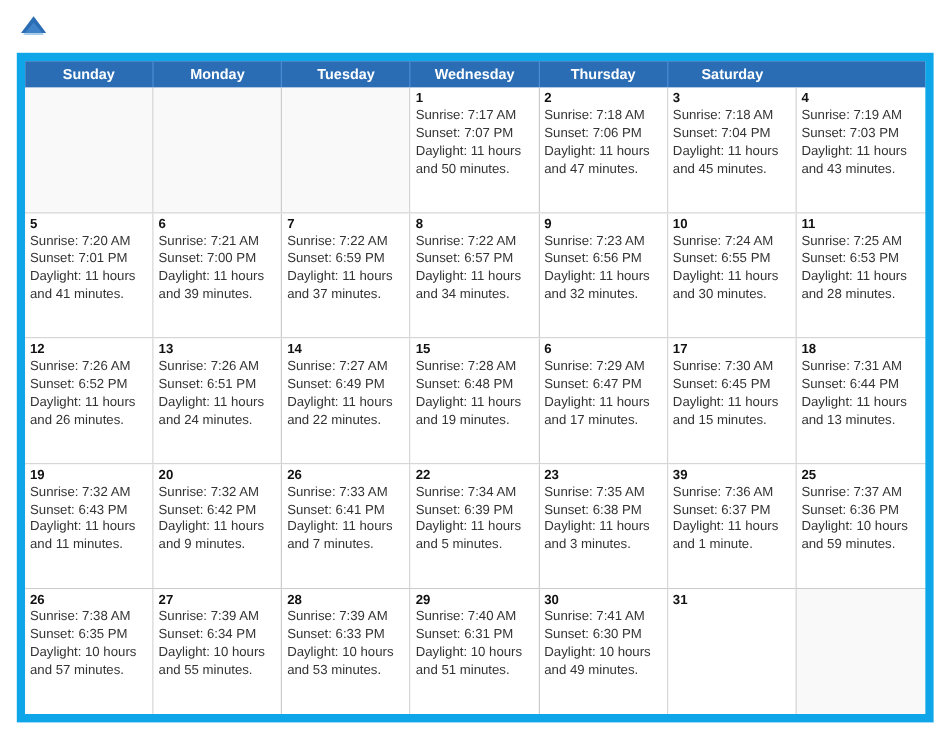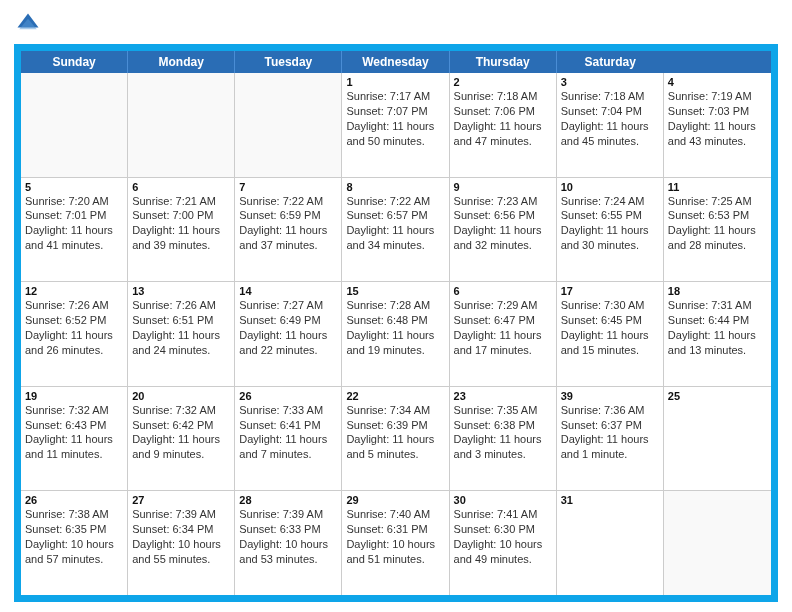--- a/index.html
+++ b/index.html
@@ -244,20 +244,21 @@
           <div class="cal-cell">
             <div class="day-number">23</div>
             <div class="cell-info">Sunrise: 7:35 AM<br>Sunset: 6:38 PM<br>Daylight: 11 hours and 3 minutes.</div>
           </div>
           <div class="cal-cell">
             <div class="day-number">39</div>
             <div class="cell-info">Sunrise: 7:36 AM<br>Sunset: 6:37 PM<br>Daylight: 11 hours and 1 minute.</div>
           </div>
           <div class="cal-cell">
             <div class="day-number">25</div>
+            <div class="cell-info">Sunrise: 7:37 AM<br>Sunset: 6:36 PM<br>Daylight: 10 hours and 59 minutes.</div>
           </div>
         </div>
         <div class="cal-row">
           <div class="cal-cell">
             <div class="day-number">26</div>
             <div class="cell-info">Sunrise: 7:38 AM<br>Sunset: 6:35 PM<br>Daylight: 10 hours and 57 minutes.</div>
           </div>
           <div class="cal-cell">
             <div class="day-number">27</div>
             <div class="cell-info">Sunrise: 7:39 AM<br>Sunset: 6:34 PM<br>Daylight: 10 hours and 55 minutes.</div>

